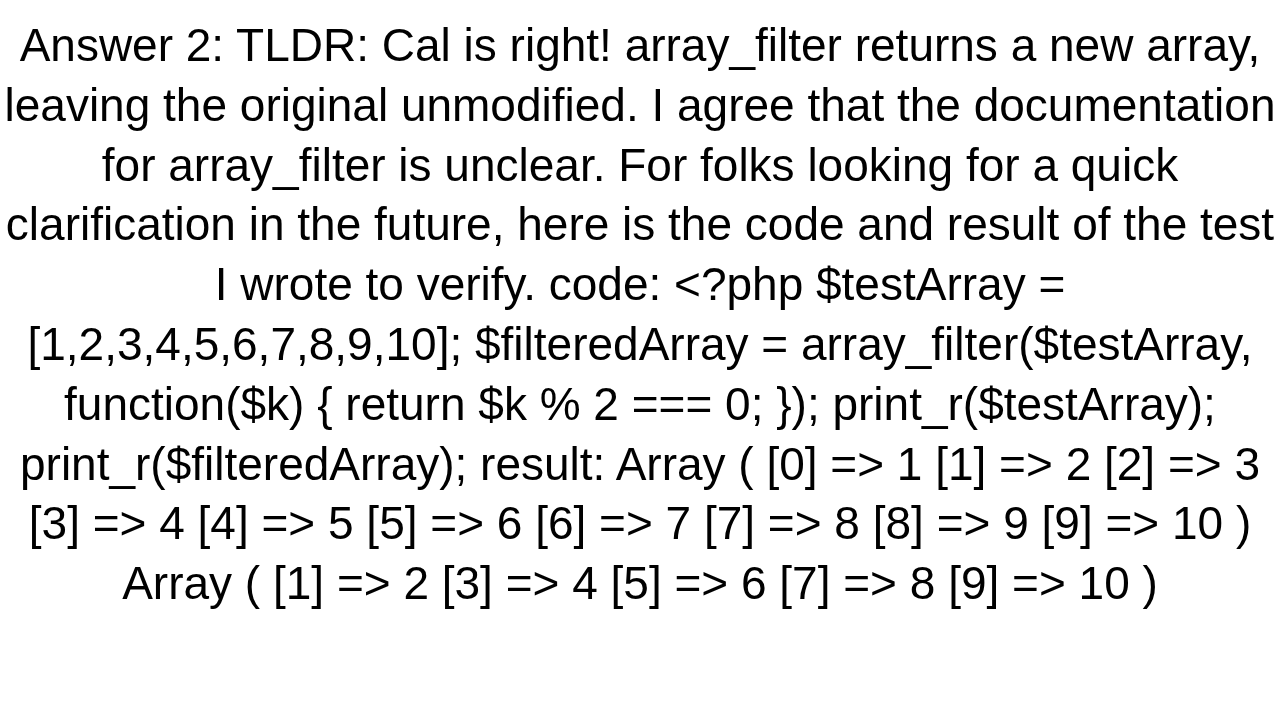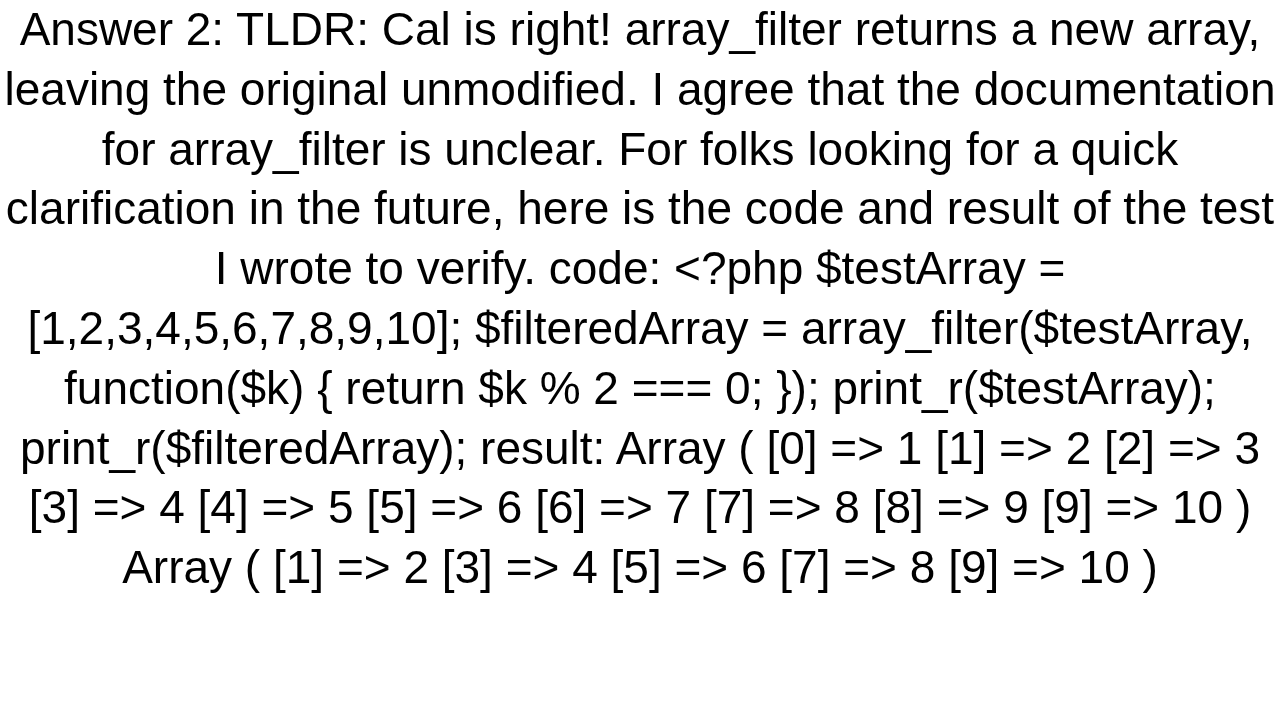--- a/index.html
+++ b/index.html
@@ -15,21 +15,21 @@
     height: 720px;
     font-family: Arial, Helvetica, sans-serif;
     font-size: 46px;
     line-height: 1.3;
     color: #000000;
     text-align: center;
     display: flex;
     align-items: flex-start;
     justify-content: center;
     box-sizing: border-box;
-    padding-top: 0;
+    padding-top: 16px;
   }
   .text-block {
     width: 100%;
     word-wrap: break-word;
     white-space: normal;
   }
 </style>
 </head>
 <body>
 

